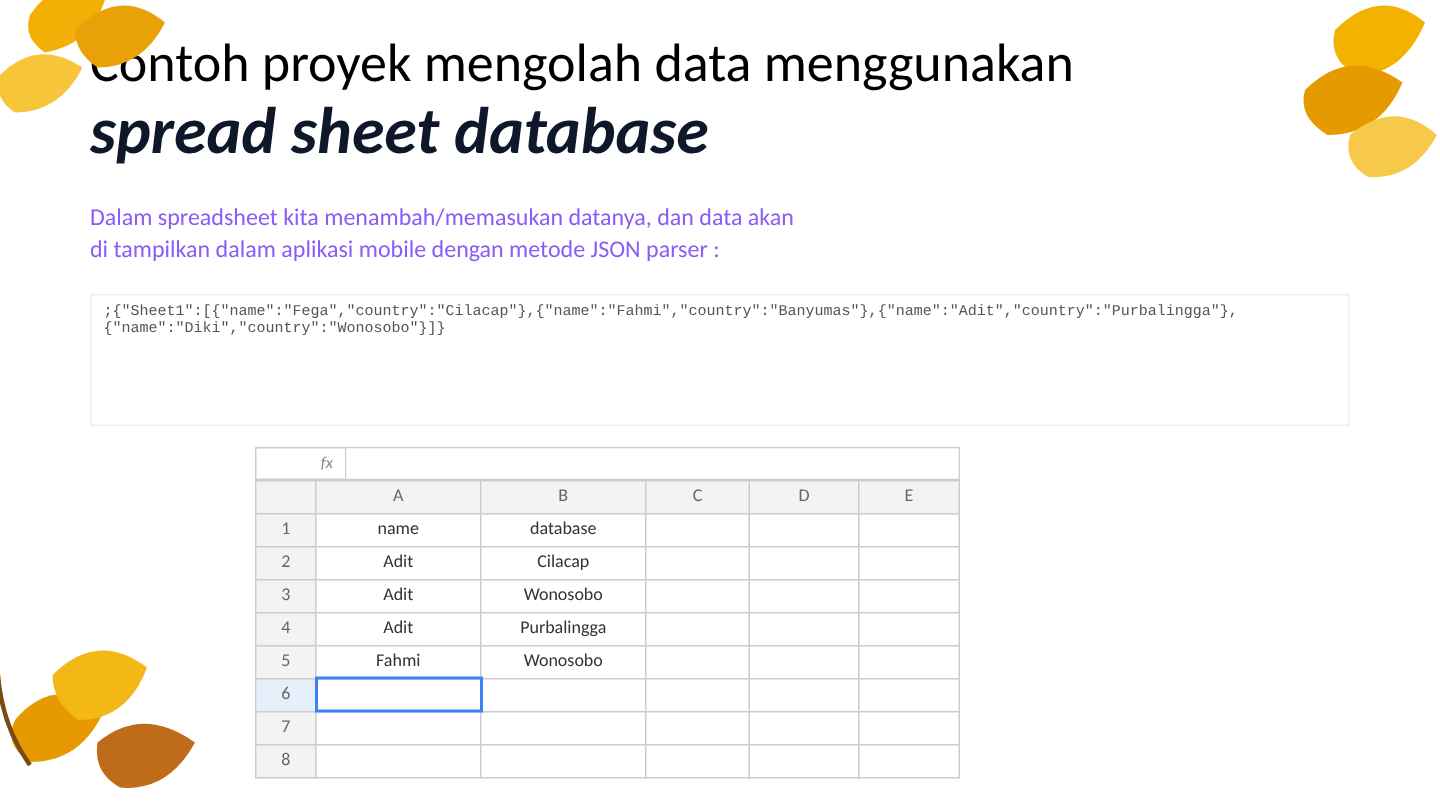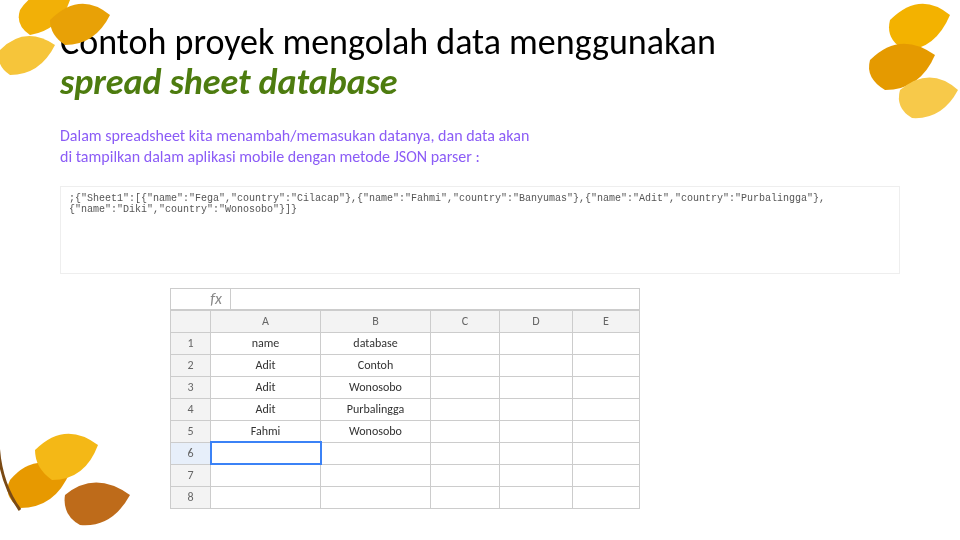--- a/index.html
+++ b/index.html
@@ -1,24 +1,24 @@
 <!DOCTYPE html>
 <html><head>
 <meta charset="utf-8">
 <style>
   * { margin: 0; padding: 0; box-sizing: border-box; }
   body { width: 960px; height: 540px; background: #fff; font-family: Calibri, Arial, sans-serif; position: relative; overflow: hidden; }
   .slide { padding: 20px 60px 0 60px; }
   .title-line1 { font-size: 36px; font-weight: 400; color: #000; }
-  .title-line2 { font-size: 36px; font-style: italic; color: #4d7c0f; margin-top: -4px; }
+  .title-line2 { font-size: 44px; font-style: italic; color: #0f172a; margin-top: -4px; }
   .desc { font-size: 16px; color: #8b5cf6; margin-top: 22px; max-width: 480px; line-height: 1.3; }
   .json-box { margin: 18px 0 0 0; background: #fff; border: 1px solid #eee; padding: 6px 8px; font-family: "Courier New", monospace; font-size: 10px; color: #555; height: 88px; }
   .sheet-wrap { margin: 14px 0 0 110px; width: 470px; }
   .fx-row { display: flex; align-items: center; height: 22px; border: 1px solid #ccc; background: #fff; }
-  .fx-label { width: 60px; text-align: right; padding-right: 8px; font-style: italic; color: #888; font-size: 16px; border-right: 1px solid #ccc; height: 100%; display: flex; align-items: center; justify-content: flex-end; }
+  .fx-label { width: 60px; text-align: right; padding-right: 8px; font-style: italic; color: #888; font-size: 11px; border-right: 1px solid #ccc; height: 100%; display: flex; align-items: center; justify-content: flex-end; }
   .fx-input { flex: 1; height: 100%; border: none; outline: none; font-size: 12px; padding: 0 6px; }
   table.sheet { border-collapse: collapse; width: 100%; font-size: 12px; color: #333; }
   table.sheet th, table.sheet td { border: 1px solid #ccc; height: 22px; text-align: center; padding: 0 6px; font-weight: 400; }
   table.sheet th { background: #f3f3f3; text-align: center; color: #666; }
   table.sheet .rownum { background: #f3f3f3; text-align: center; width: 40px; color: #666; }
   table.sheet .colA { width: 110px; }
   table.sheet .colB { width: 110px; }
   td.active { outline: 2px solid #3b82f6; outline-offset: -1px; background: #fff; }
   tr.selrow .rownum { background: #e7effa; }
   
@@ -85,21 +85,21 @@
           <td class="rownum">1</td>
           <td>name</td>
           <td>database</td>
           <td></td>
             <td></td>
             <td></td>
         </tr>
         <tr>
           <td class="rownum">2</td>
           <td>Adit</td>
-          <td>Contoh</td>
+          <td>Cilacap</td>
           <td></td>
             <td></td>
             <td></td>
         </tr>
         <tr>
           <td class="rownum">3</td>
           <td>Adit</td>
           <td>Wonosobo</td>
           <td></td>
             <td></td>

